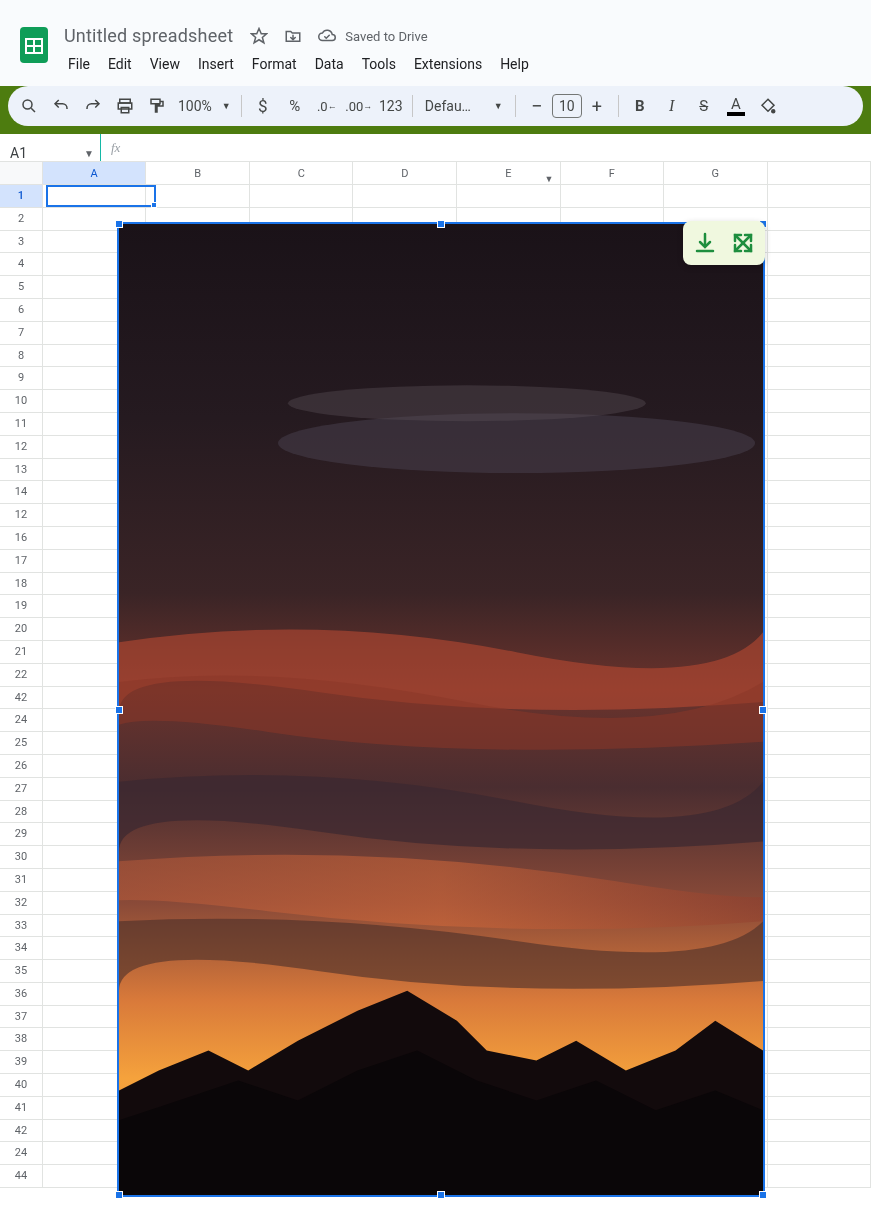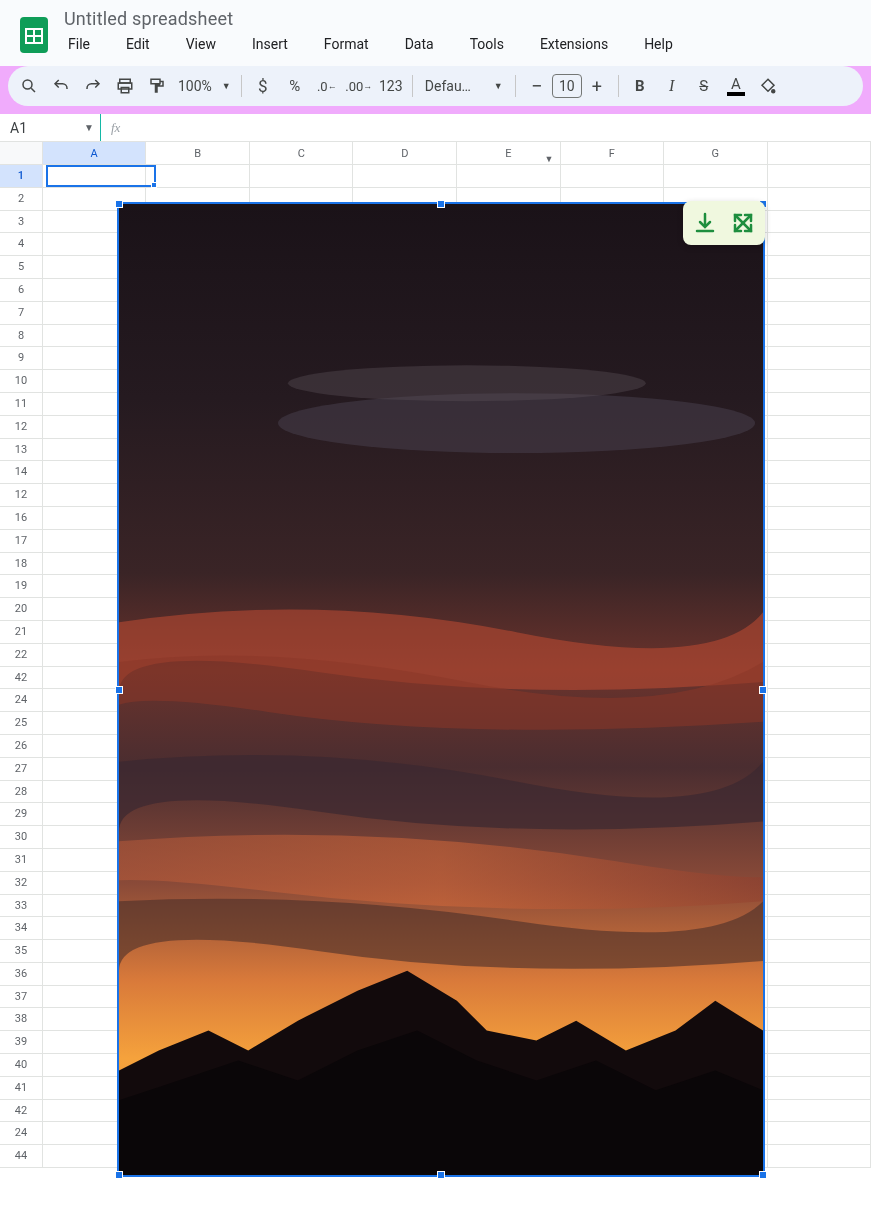--- a/index.html
+++ b/index.html
@@ -4,39 +4,39 @@
 <style>
   * { box-sizing: border-box; margin: 0; padding: 0; }
   body { font-family: "Google Sans", Roboto, Arial, sans-serif; font-size: 13px; color: #3c4043; background: #fff; overflow: hidden; width: 871px; height: 1221px; position: relative; }
   .header { background: #f9fbfd; padding: 8px 0 0 0; }
   .title-row { display: flex; align-items: center; padding: 0 10px 4px 14px; gap: 6px; }
   .logo { width: 40px; height: 40px; display:flex; align-items:center; justify-content:center; }
   .logo svg { width: 28px; height: 36px; }
   .title-block { display:flex; flex-direction:column; }
   .doc-title { font-size: 18px; letter-spacing: .2px; color: #5f6368; padding: 0 6px 1px 4px; }
   .title-icons { display:flex; align-items:center; gap: 6px; margin-left:2px;}
-  .title-top { display:flex; align-items:center; gap: 4px; }
+  .title-top { display:flex; align-items:center; gap: 4px; margin-top: 14px; }
   .icon-btn { width: 28px; height: 28px; display:flex; align-items:center; justify-content:center; color:#5f6368; cursor:pointer; border-radius:4px;}
   .saved-txt { color:#5f6368; font-size: 13px; margin-left:2px;}
-  .menu-row { display:flex; gap: 20px; padding: 2px 0 6px 52px; }
+  .menu-row { display:flex; gap: 2px; padding: 2px 0 6px 52px; }
   .menu-item { font-size: 14px; color:#202124; padding: 4px 8px; border-radius:4px; cursor:pointer;}
-  .toolbar-wrap { padding: 0 8px 8px 8px; background:#f0abfc;}
+  .toolbar-wrap { padding: 0 8px 8px 8px; background:#4d7c0f;}
   .toolbar { background:#edf2fa; border-radius: 24px; height: 40px; display:flex; align-items:center; padding: 0 6px; gap: 2px; overflow:hidden;}
   .tb-btn { min-width: 30px; height: 30px; display:flex; align-items:center; justify-content:center; color:#444746; cursor:pointer; border-radius:4px; font-size:14px;}
   .tb-sep { width:1px; height:22px; background:#c7c7c7; margin: 0 4px;}
   .tb-zoom { display:flex; align-items:center; gap:2px; color:#444746; font-size:14px; padding:0 4px; cursor:pointer;}
   .tb-font { display:flex; align-items:center; gap:14px; color:#444746; font-size:14px; padding:0 6px; cursor:pointer; width:90px; overflow:hidden; white-space:nowrap;}
   .tb-size-group { display:flex; align-items:center;}
   .tb-size-box { border:1px solid #747775; border-radius:4px; width:30px; height:24px; display:flex; align-items:center; justify-content:center; font-size:14px; color:#444746;}
   .tb-bold { font-weight:700;}
   .tb-italic { font-style:italic; font-family:serif;}
   .tb-strike { text-decoration:line-through;}
   .tb-textcolor { display:flex; flex-direction:column; align-items:center; justify-content:center; gap:1px;}
   .tb-textcolor-bar { width:18px; height:4px; background:#000;}
-  .namebox-row { display:flex; align-items:center; border-bottom:1px solid #e1e3e1; height:28px;}
+  .namebox-row { display:flex; align-items:flex-end; border-bottom:1px solid #e1e3e1; height:28px;}
   .namebox { width:100px; display:flex; align-items:center; padding:0 6px 0 10px; color:#3c4043; font-size:14px; justify-content:space-between;}
   .namebox .dd { font-size:10px; color:#5f6368;}
   .fx { color:#9aa0a6; font-style:italic; padding:0 10px; border-left:1px solid #14b8a6; height:100%; display:flex; align-items:center; font-family:serif;}
   .fx-input { flex:1; height:100%;}
   .grid-area { position:relative; }
   .col-headers { display:flex; height:23px; background:#fff; border-bottom:1px solid #e1e3e1;}
   .corner { width:46px; border-right:1px solid #e1e3e1; background:#f8f9fa;}
   .col-h { width:111px; text-align:center; font-size:11px; color:#5f6368; border-right:1px solid #e1e3e1; background:#fff; line-height:23px; position:relative;}
   .col-h.sel { background:#d3e3fd; color:#0b57d0;}
   .col-h .filter-dd { position:absolute; right:6px; top:6px; font-size:9px; color:#5f6368;}
@@ -63,20 +63,40 @@
       <svg viewBox="0 0 28 36">
           <rect x="0" y="0" width="28" height="36" rx="4" fill="#0f9d58"></rect>
           <rect x="6" y="12" width="16" height="14" fill="none" stroke="#fff" stroke-width="2"></rect>
           <line x1="14" y1="12" x2="14" y2="26" stroke="#fff" stroke-width="2"></line>
           <line x1="6" y1="19" x2="22" y2="19" stroke="#fff" stroke-width="2"></line>
         </svg>
     </div>
     <div class="title-block">
       <div class="title-top">
         <div class="doc-title">Untitled spreadsheet</div>
+        <div class="title-icons">
+          <div class="icon-btn">
+            <svg width="18" height="18" viewBox="0 0 24 24" fill="none" stroke="#5f6368" stroke-width="2">
+                <polygon points="12,2 15,9 22,9 16.5,14 18.5,21 12,17 5.5,21 7.5,14 2,9 9,9"></polygon>
+              </svg>
+          </div>
+          <div class="icon-btn">
+            <svg width="18" height="18" viewBox="0 0 24 24" fill="none" stroke="#5f6368" stroke-width="2">
+                <path d="M3 6h6l2 2h10v11H3z"></path>
+                <path d="M12 11v6M9 14l3 3 3-3" stroke-linecap="round"></path>
+              </svg>
+          </div>
+          <div class="icon-btn" style="width:auto;gap:6px;padding:0 4px;">
+            <svg width="20" height="18" viewBox="0 0 24 24" fill="none" stroke="#5f6368" stroke-width="2">
+                <path d="M6 18a5 5 0 010-10 7 7 0 0113 2 4 4 0 010 8H6z"></path>
+                <path d="M9 13l2 2 4-4" stroke-linecap="round"></path>
+              </svg>
+            <span class="saved-txt">Saved to Drive</span>
+          </div>
+        </div>
       </div>
       <div class="menu-row" id="menu-row" style="padding-left:0px;">
           <div class="menu-item">File</div>
           <div class="menu-item">Edit</div>
           <div class="menu-item">View</div>
           <div class="menu-item">Insert</div>
           <div class="menu-item">Format</div>
           <div class="menu-item">Data</div>
           <div class="menu-item">Tools</div>
           <div class="menu-item">Extensions</div>

